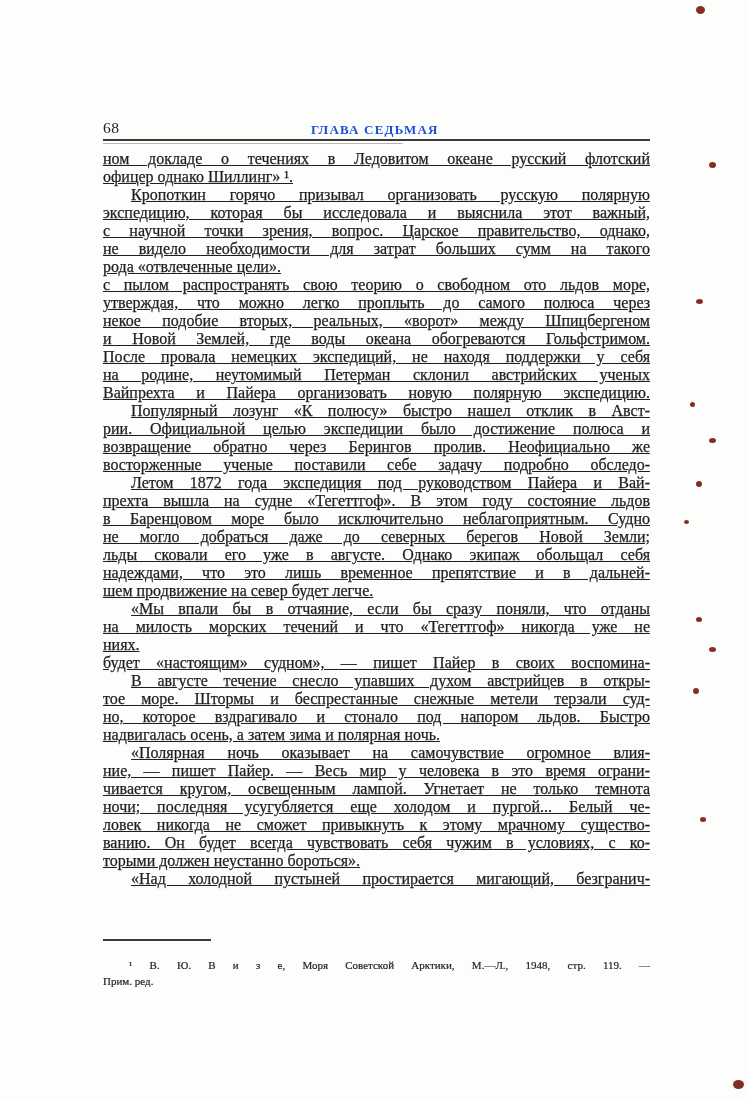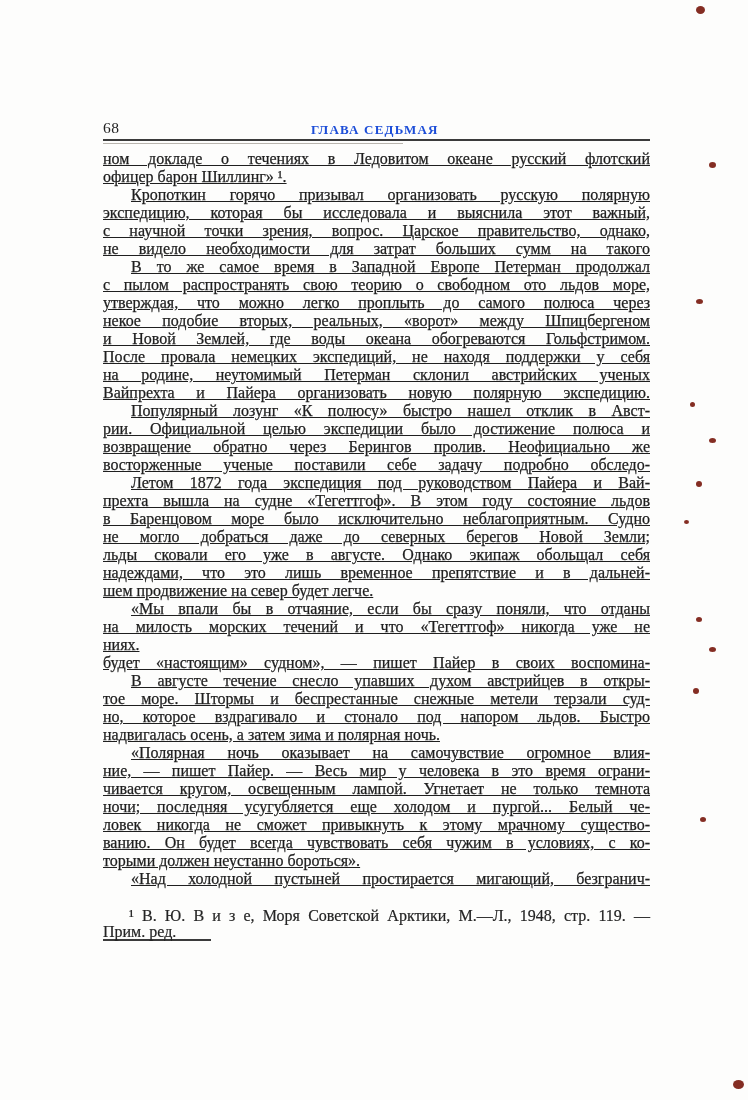--- a/index.html
+++ b/index.html
@@ -37,47 +37,47 @@
     -webkit-text-stroke: 0.25px #1f1f1f;
   }
   .line { width: 547px; height: 18px; white-space: nowrap; text-decoration: underline; }
   .line.j { white-space: normal; text-align: justify; text-align-last: justify; }
   .line.ind { text-indent: 28px; }
   .foot-rule {
     position: absolute; left: 103px; top: 939px;
     width: 108px; height: 2px; background: #3b3b3b;
   }
   .footnote {
-    position: absolute; left: 103px; top: 908px; width: 547px;
-    font-size: 16px; line-height: 16px; color: #242424;
+    position: absolute; left: 103px; top: 957px; width: 547px;
+    font-size: 11px; line-height: 16px; color: #242424;
     -webkit-text-stroke: 0.2px #242424;
   }
   .fline { width: 547px; height: 16px; white-space: nowrap; }
   .fline.j { white-space: normal; text-align: justify; text-align-last: justify; }
   .fline.ind { text-indent: 26px; }
   .fline.it { }
   .speck { position: absolute; border-radius: 50%; opacity: 0.92; }
 </style>
 </head>
 <body>
 
 <div class="page">
   <div class="pagenum">68</div>
   <div class="running-head">ГЛАВА СЕДЬМАЯ</div>
   <div class="head-rule"></div>
   <div class="head-rule-echo"></div>
 
   <div class="bodytext" id="bodytext">
       <div class="line j">ном докладе о течениях в Ледовитом океане русский флотский</div>
-      <div class="line">офицер барон Шиллинг» ¹.</div>
+      <div class="line">офицер однако Шиллинг» ¹.</div>
       <div class="line j ind">Кропоткин горячо призывал организовать русскую полярную</div>
       <div class="line j">экспедицию, которая бы исследовала и выяснила этот важный,</div>
       <div class="line j">с научной точки зрения, вопрос. Царское правительство, однако,</div>
       <div class="line j">не видело необходимости для затрат больших сумм на такого</div>
-      <div class="line j ind">В то же самое время в Западной Европе Петерман продолжал</div>
+      <div class="line">рода «отвлеченные цели».</div>
       <div class="line j">с пылом распространять свою теорию о свободном ото льдов море,</div>
       <div class="line j">утверждая, что можно легко проплыть до самого полюса через</div>
       <div class="line j">некое подобие вторых, реальных, «ворот» между Шпицбергеном</div>
       <div class="line j">и Новой Землей, где воды океана обогреваются Гольфстримом.</div>
       <div class="line j">После провала немецких экспедиций, не находя поддержки у себя</div>
       <div class="line j">на родине, неутомимый Петерман склонил австрийских ученых</div>
       <div class="line j">Вайпрехта и Пайера организовать новую полярную экспедицию.</div>
       <div class="line j ind">Популярный лозунг «К полюсу» быстро нашел отклик в Авст-</div>
       <div class="line j">рии. Официальной целью экспедиции было достижение полюса и</div>
       <div class="line j">возвращение обратно через Берингов пролив. Неофициально же</div>

